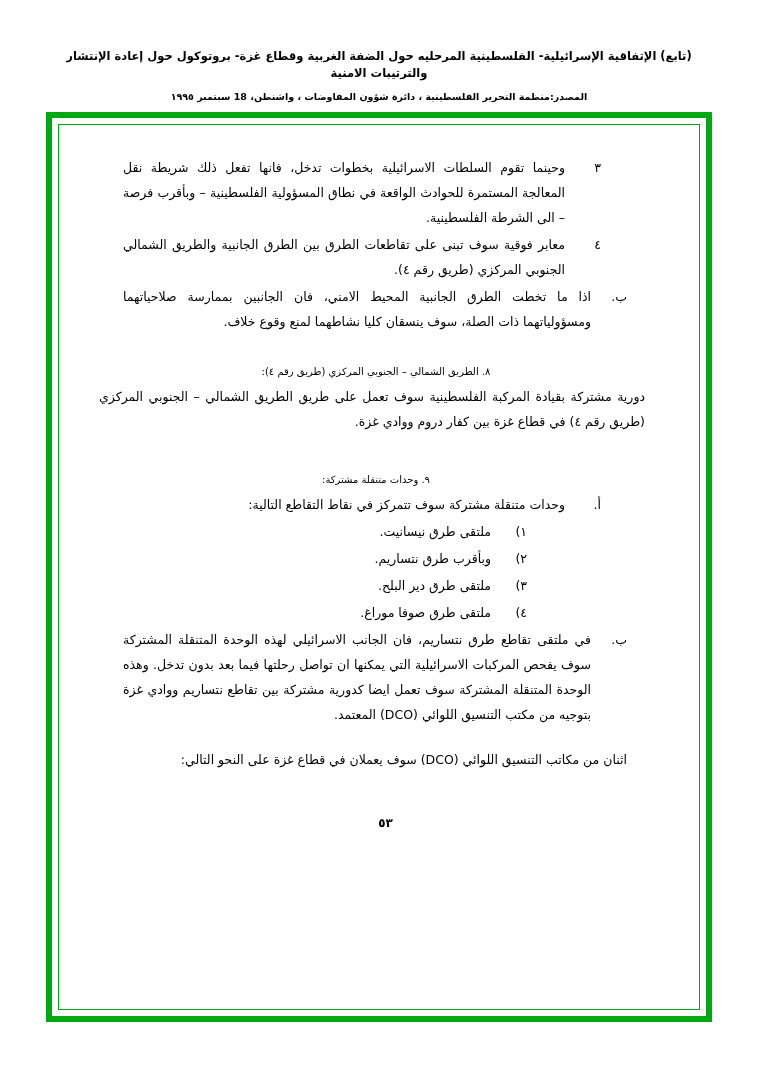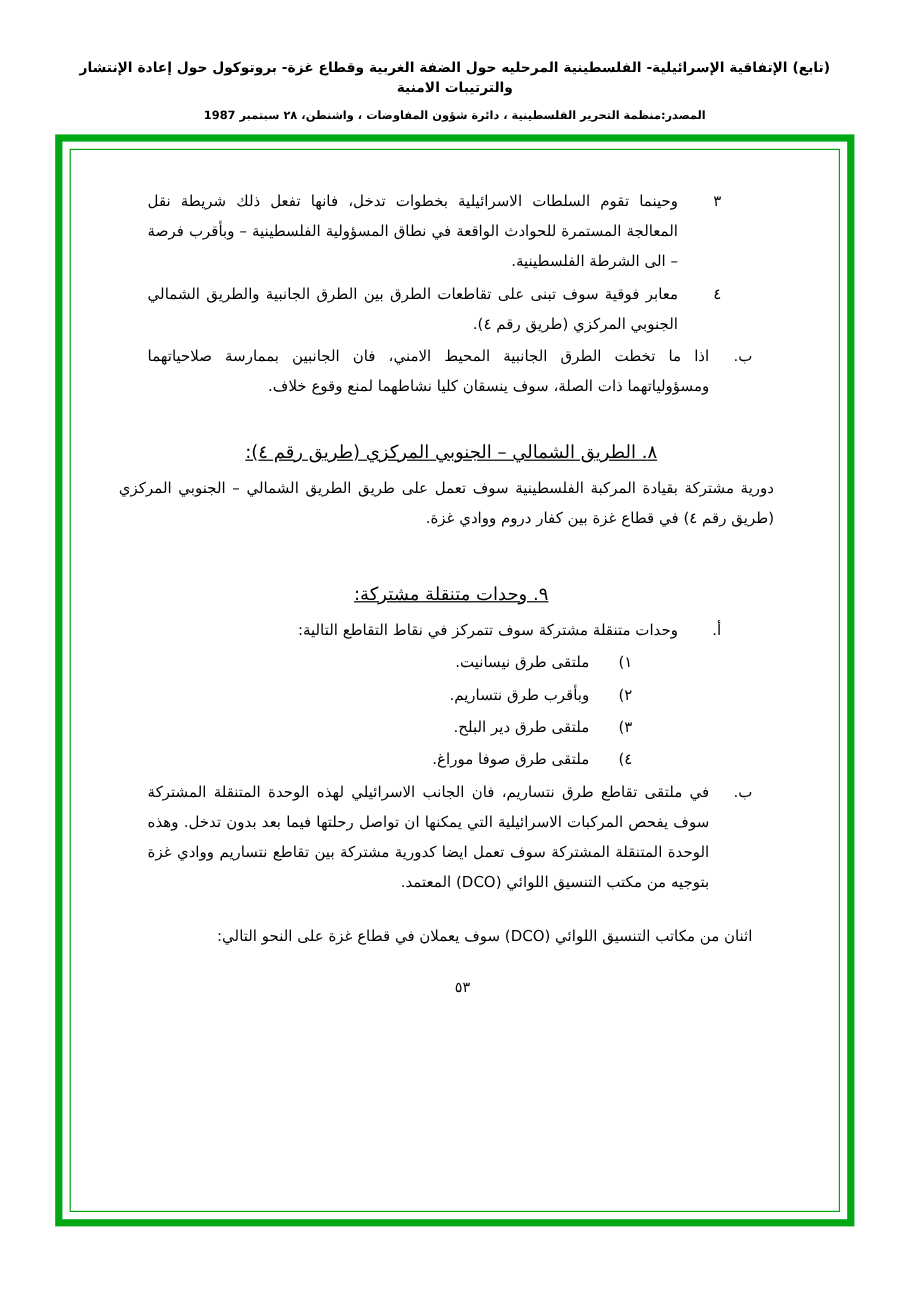--- a/index.html
+++ b/index.html
@@ -103,22 +103,21 @@
     line-height: 2.0;
     margin-left: 24px;
   }
 
   
   .lvl1 { margin-right: 52px; }
   .lvl3 { margin-right: 126px; }
 
   
   .section-heading {
-    text-decoration: underline;
-    font-size: 15px;
+    font-size: 10px;
     line-height: 2.0;
     margin-top: 16px;
     margin-bottom: 2px;
     text-align: center;
   }
   .para {
     font-size: 12.5px;
     line-height: 2.0;
     text-align: justify;
     margin-right: 52px;
@@ -128,33 +127,33 @@
   .spacer-md { height: 18px; }
 
   
   .page-number {
     position: absolute;
     bottom: 24px;
     left: 0;
     right: 0;
     text-align: center;
     font-size: 12px;
-    font-weight: normal;
+    font-weight: bold;
     letter-spacing: 1px;
     margin-left: 13px;
   }
 </style>
 </head>
 <body>
 
 <div class="page">
 
   <div class="header">
     <div class="header-title">(تابع) الإتفاقية الإسرائيلية- الفلسطينية المرحليه حول الضفة الغربية وقطاع غزة- بروتوكول حول إعادة الإنتشار والترتيبات الامنية</div>
-    <div class="header-source">المصدر:منظمة التحرير الفلسطينية ، دائرة شؤون المفاوضات ، واشنطن، ٢٨ سبتمبر 1987</div>
+    <div class="header-source">المصدر:منظمة التحرير الفلسطينية ، دائرة شؤون المفاوضات ، واشنطن، 18 سبتمبر ١٩٩٥</div>
   </div>
 
   <div class="frame">
     <div class="frame-inner">
       <div class="content">
 
         <div class="item lvl1">
           <div class="marker">٣</div>
           <div class="body">وحينما تقوم السلطات الاسرائيلية بخطوات تدخل، فانها تفعل ذلك شريطة نقل المعالجة المستمرة للحوادث الواقعة في نطاق المسؤولية الفلسطينية – وبأقرب فرصة – الى الشرطة الفلسطينية.</div>
         </div>

